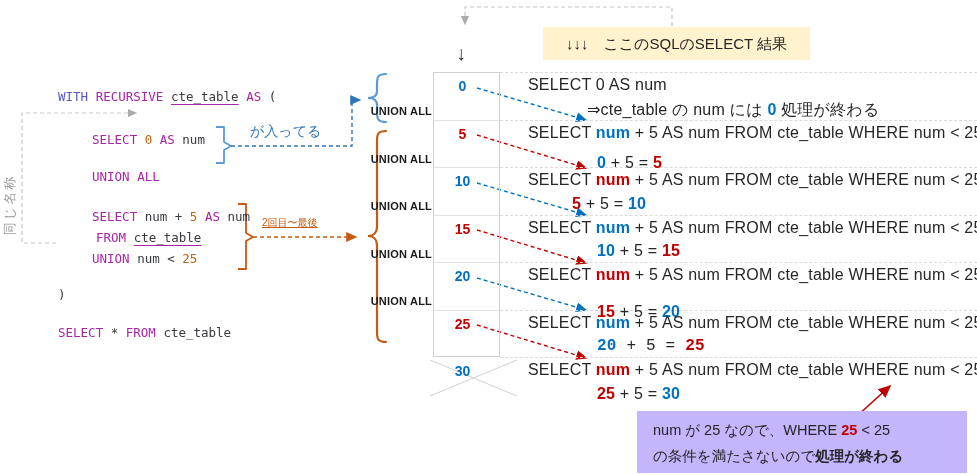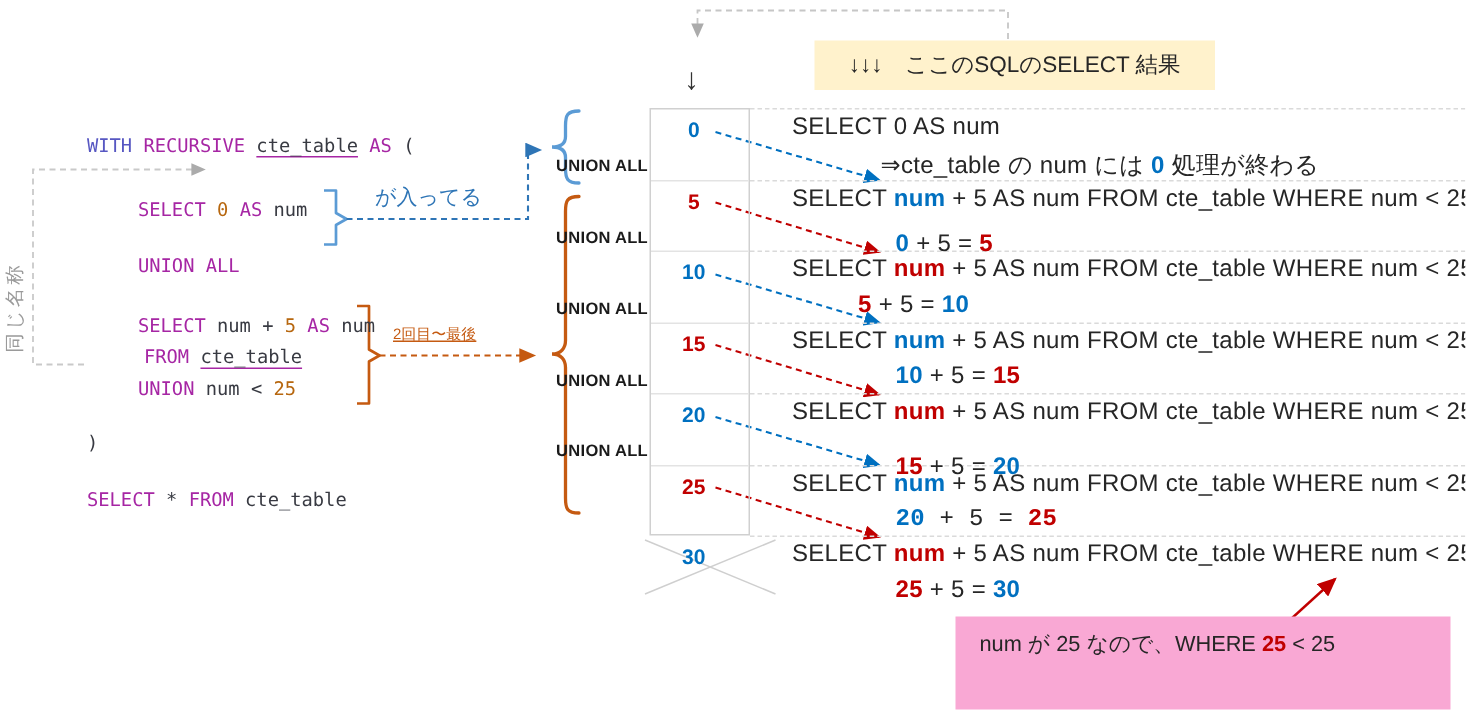--- a/index.html
+++ b/index.html
@@ -25,21 +25,21 @@
   .b{font-weight:bold;}
   
   #same-name{color:#9a9a9a;font-size:13px;width:80px;text-align:center;
     transform:rotate(-90deg);transform-origin:center;letter-spacing:2px;}
   #first-run{color:#2E75B6;font-size:14px;}
   #later-runs{color:#C55A11;font-size:10px;text-decoration:underline;}
   .union-label{position:absolute;width:92px;text-align:right;font-size:11px;font-weight:bold;color:#1a1a1a;letter-spacing:0.2px;}
   
   #top-note{background:#FFF2CC;width:267px;height:33px;line-height:33px;text-align:center;
     font-size:15px;color:#262626;}
-  #end-note{background:#f9a8d4;width:330px;height:62px;padding:6px 0 0 16px;box-sizing:border-box;
+  #end-note{background:#c4b5fd;width:330px;height:62px;padding:6px 0 0 16px;box-sizing:border-box;
     font-size:14.5px;line-height:26px;}
   
   #table-col{border:1px solid #D0D0D0;box-sizing:border-box;background:transparent;}
   .tcell{height:47.5px;box-sizing:border-box;border-bottom:1px solid #E3E3E3;
     text-align:center;padding:5px 8px 0 0;font-size:14px;font-weight:bold;}
   .tcell:last-child{border-bottom:none;}
   #crossed-value{width:67px;text-align:center;padding-right:8px;box-sizing:border-box;
     font-size:14px;font-weight:bold;}
   
   .row-line{position:absolute;font-size:16px;letter-spacing:0.2px;white-space:pre;}
@@ -160,15 +160,16 @@
       <div class="row-line" style="left: 528px; top: 266px;"><span class="c-text">SELECT </span><span class="c-red b">num</span><span class="c-text"> + 5 AS num FROM cte_table WHERE num &lt; 25</span></div>
       <div class="row-line" style="left: 597px; top: 303px;"><span class="c-red b">15</span><span class="c-text"> + 5 = </span><span class="c-blue b">20</span></div>
       <div class="row-line" style="left: 528px; top: 313.5px;"><span class="c-text">SELECT </span><span class="c-blue b">num</span><span class="c-text"> + 5 AS num FROM cte_table WHERE num &lt; 25</span></div>
       <div class="row-line" style="left: 597px; top: 337px; font-family: Liberation Mono, monospace;"><span class="c-blue b">20</span><span class="c-text"> + 5 = </span><span class="c-red b">25</span></div>
       <div class="row-line" style="left: 528px; top: 361px;"><span class="c-text">SELECT </span><span class="c-red b">num</span><span class="c-text"> + 5 AS num FROM cte_table WHERE num &lt; 25</span></div>
       <div class="row-line" style="left: 597px; top: 384.5px;"><span class="c-red b">25</span><span class="c-text"> + 5 = </span><span class="c-blue b">30</span></div>
     </div>
 
   <div id="end-note" class="abs" style="left:637px;top:411px;">
     <div id="end-note-line1"><span class="c-text">num が 25 なので、WHERE </span><span class="c-red b">25</span><span class="c-text"> &lt; 25</span></div>
+    <div id="end-note-line2"><span class="c-text">の条件を満たさないので</span><span class="c-text b">処理が終わる</span></div>
   </div>
 
 </div>
 
 </body></html>

